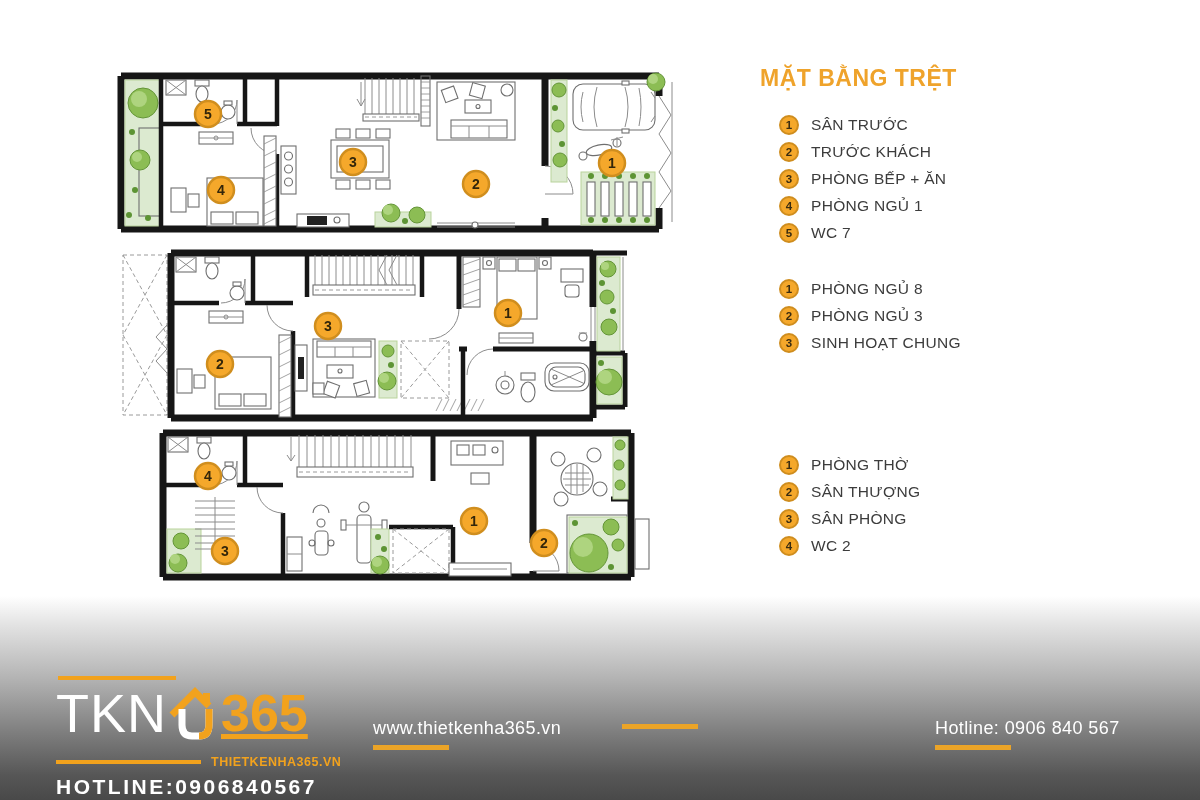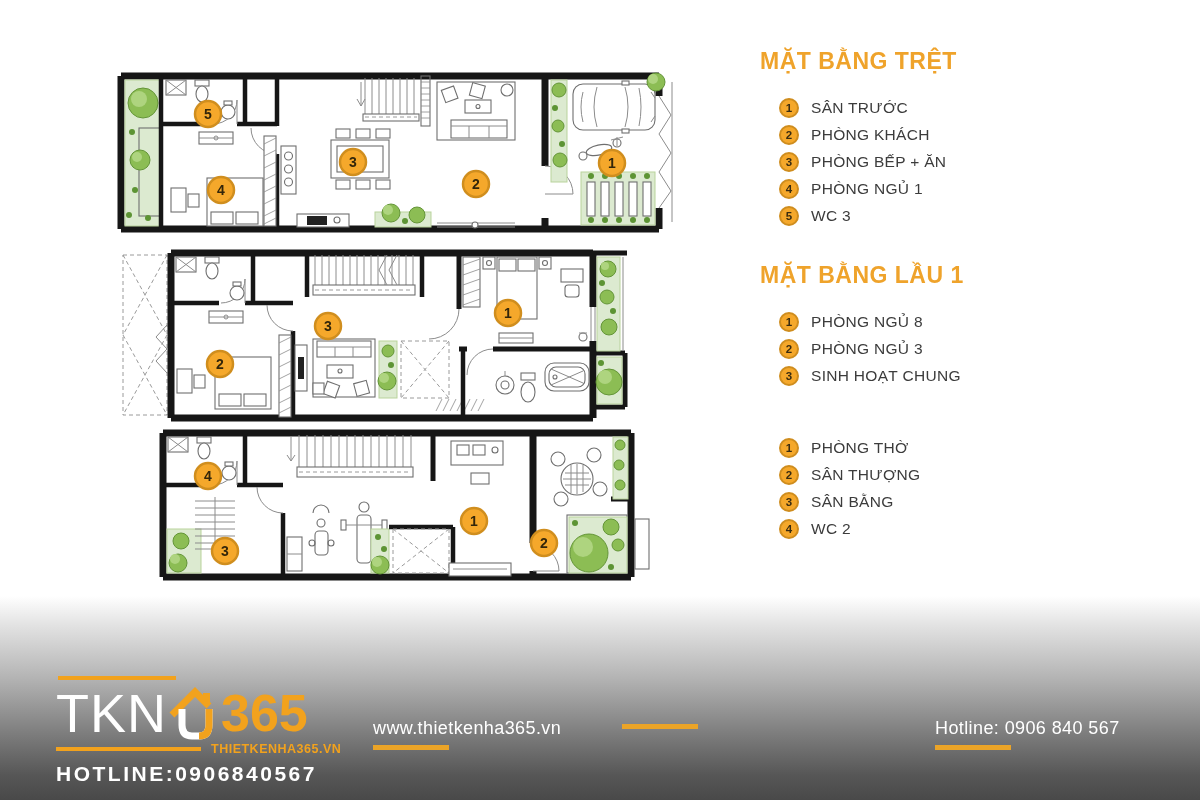--- a/index.html
+++ b/index.html
@@ -22,39 +22,39 @@
   .tree{fill:#8cbd54;stroke:#649538;stroke-width:1;}
   .tree2{fill:#aed47f;stroke:none;}
   .palm{fill:#5d9434;stroke:none;}
   .dash{stroke:#9a9a9a;stroke-width:1;fill:none;stroke-dasharray:4 3;}
   .hatch{stroke:#8c8c8c;stroke-width:0.8;fill:none;}
   .blk{fill:#222;stroke:none;}
   .marker{fill:#f5a82b;stroke:#d08e1e;stroke-width:2.5;}
   .marker-num{font:700 14px "Liberation Sans",sans-serif;fill:#33260a;text-anchor:middle;}
   
   .legend{position:absolute;left:760px;top:0;width:430px;}
-  .legend-section{position:absolute;left:0;}
+  .legend-section{position:absolute;left:0;margin-top:17px;}
   .legend-section h2{margin:0 0 24px 0;font-size:23px;line-height:26px;font-weight:700;
                      color:#efa32b;letter-spacing:0.5px;}
   .legend-list{list-style:none;margin:0;padding:0;}
   .legend-item{display:flex;align-items:center;height:20px;margin:0 0 7px 19px;}
   .badge{flex:0 0 20px;width:20px;height:20px;border-radius:50%;background:#f5a82b;
          border:2px solid #cf8d1e;box-sizing:border-box;color:#3a2c10;font-size:11.5px;
          font-weight:700;display:flex;align-items:center;justify-content:center;}
   .lbl{margin-left:12px;font-size:15.5px;color:#3c3c3c;letter-spacing:0.3px;}
   
   .footer{position:absolute;left:0;top:596px;width:1200px;height:204px;
           background:linear-gradient(180deg,#ffffff 0%,#e3e3e3 14%,#b4b4b4 40%,#7c7c7c 68%,#565656 88%,#494949 100%);}
   .logo{position:absolute;left:56px;top:80px;width:312px;}
   .logo-topline{width:118px;height:4px;background:#f2a21d;margin:0 0 3px 2px;}
   .logo-main{display:flex;align-items:flex-end;height:58px;}
   .logo-tkn{color:#ffffff;font-size:54px;font-weight:400;letter-spacing:1px;line-height:56px;}
   .logo-house{width:50px;height:56px;margin:0 2px;}
-  .logo-365{color:#f2a21d;font-size:52px;font-weight:700;line-height:56px;}
-  .logo-sub{display:flex;align-items:center;margin-top:1px;}
+  .logo-365{color:#f2a21d;font-size:52px;font-weight:700;line-height:56px;text-decoration:underline;}
+  .logo-sub{display:flex;align-items:center;margin-top:14px;}
   .logo-subline{width:145px;height:4px;background:#f2a21d;margin-right:10px;}
   .logo-site{color:#f2a21d;font-size:12.5px;font-weight:700;letter-spacing:0.5px;}
   .logo-hotline{color:#ffffff;font-size:21px;font-weight:700;letter-spacing:2.5px;margin-top:6px;}
   .footer-links a{position:absolute;top:122px;color:#ffffff;font-size:18px;font-weight:400;
                   letter-spacing:0.4px;text-decoration:none;}
   .footer-links a .underbar{display:block;width:76px;height:5px;background:#eba427;margin-top:6px;}
   .link-web{left:373px;} .link-fb{left:622px;} .link-hotline{left:935px;}
 </style>
 </head>
 <body>
@@ -443,38 +443,37 @@
   <aside class="legend">
     <section class="legend-section" style="top:48px">
       <h2>MẶT BẰNG TRỆT</h2>
       <ul class="legend-list">
           <li class="legend-item">
             <span class="badge">1</span>
             <span class="lbl">SÂN TRƯỚC</span>
           </li>
           <li class="legend-item">
             <span class="badge">2</span>
-            <span class="lbl">PHÒNG KHÁCH</span>
+            <span class="lbl">TRƯỚC KHÁCH</span>
           </li>
           <li class="legend-item">
             <span class="badge">3</span>
             <span class="lbl">PHÒNG BẾP + ĂN</span>
           </li>
           <li class="legend-item">
             <span class="badge">4</span>
             <span class="lbl">PHÒNG NGỦ 1</span>
           </li>
           <li class="legend-item">
             <span class="badge">5</span>
-            <span class="lbl">WC 3</span>
+            <span class="lbl">WC 7</span>
           </li>
         </ul>
     </section>
     <section class="legend-section" style="top:262px">
-      <h2>MẶT BẰNG LẦU 1</h2>
       <ul class="legend-list">
           <li class="legend-item">
             <span class="badge">1</span>
             <span class="lbl">PHÒNG NGỦ 8</span>
           </li>
           <li class="legend-item">
             <span class="badge">2</span>
             <span class="lbl">PHÒNG NGỦ 3</span>
           </li>
           <li class="legend-item">
@@ -488,21 +487,21 @@
           <li class="legend-item">
             <span class="badge">1</span>
             <span class="lbl">PHÒNG THỜ</span>
           </li>
           <li class="legend-item">
             <span class="badge">2</span>
             <span class="lbl">SÂN THƯỢNG</span>
           </li>
           <li class="legend-item">
             <span class="badge">3</span>
-            <span class="lbl">SÂN BẰNG</span>
+            <span class="lbl">SÂN PHÒNG</span>
           </li>
           <li class="legend-item">
             <span class="badge">4</span>
             <span class="lbl">WC 2</span>
           </li>
         </ul>
     </section>
   </aside>
 
   <footer class="footer">

